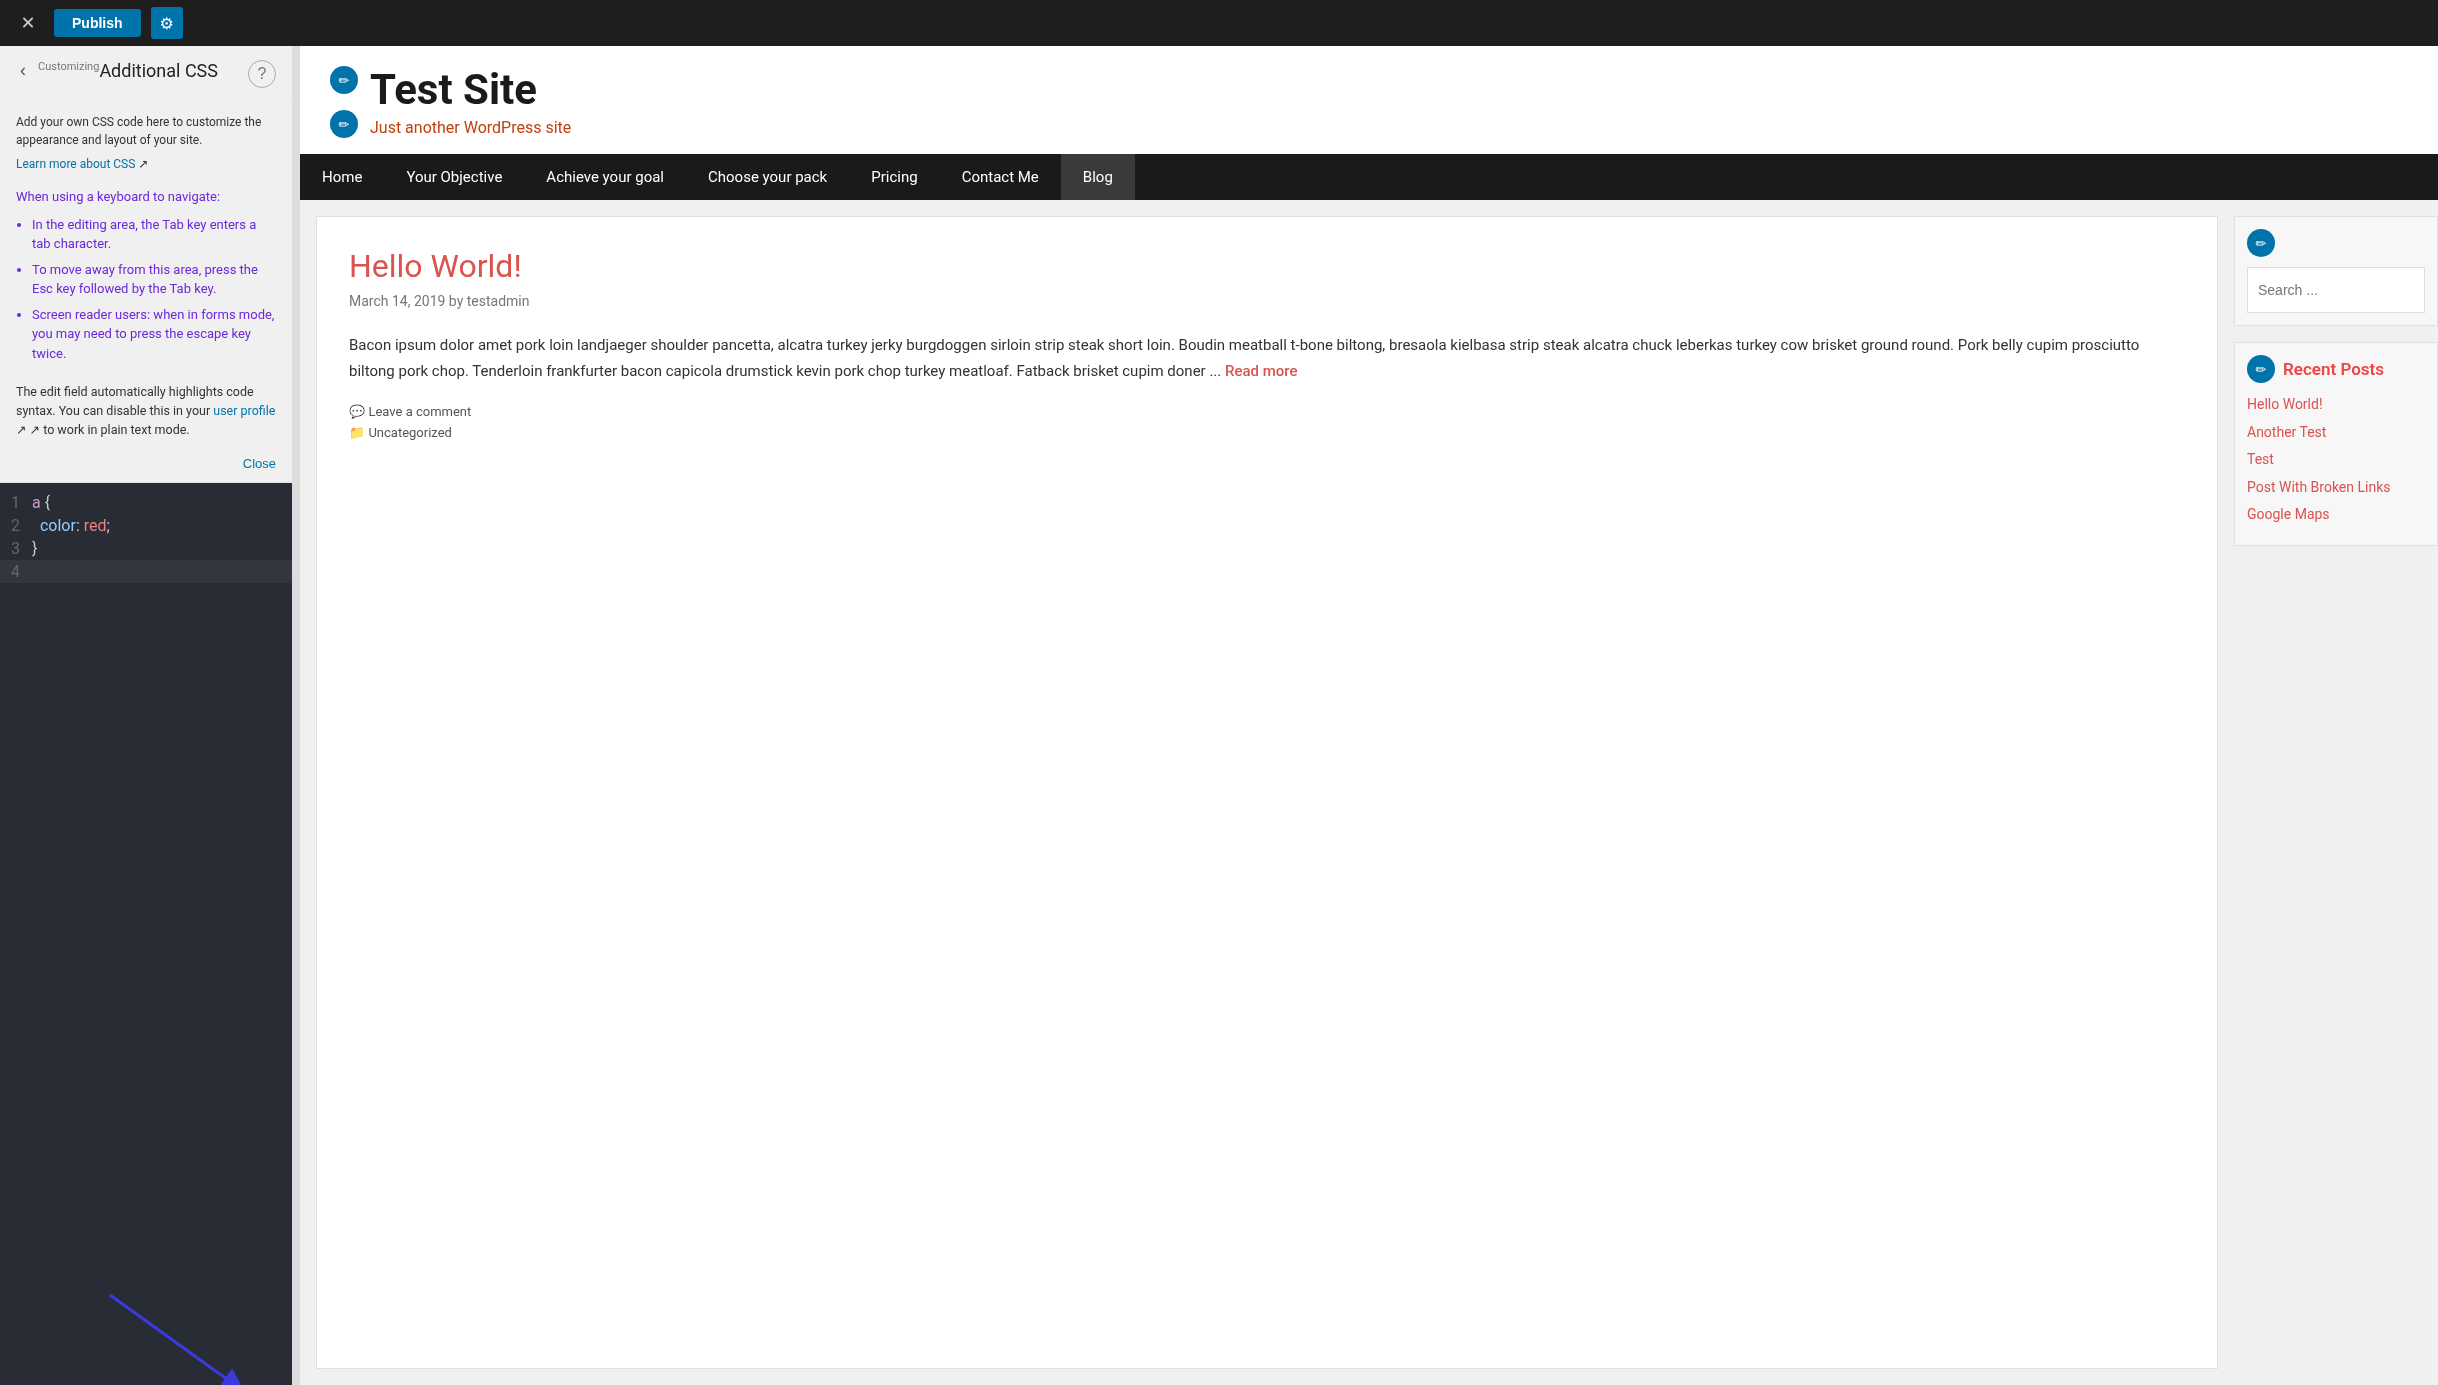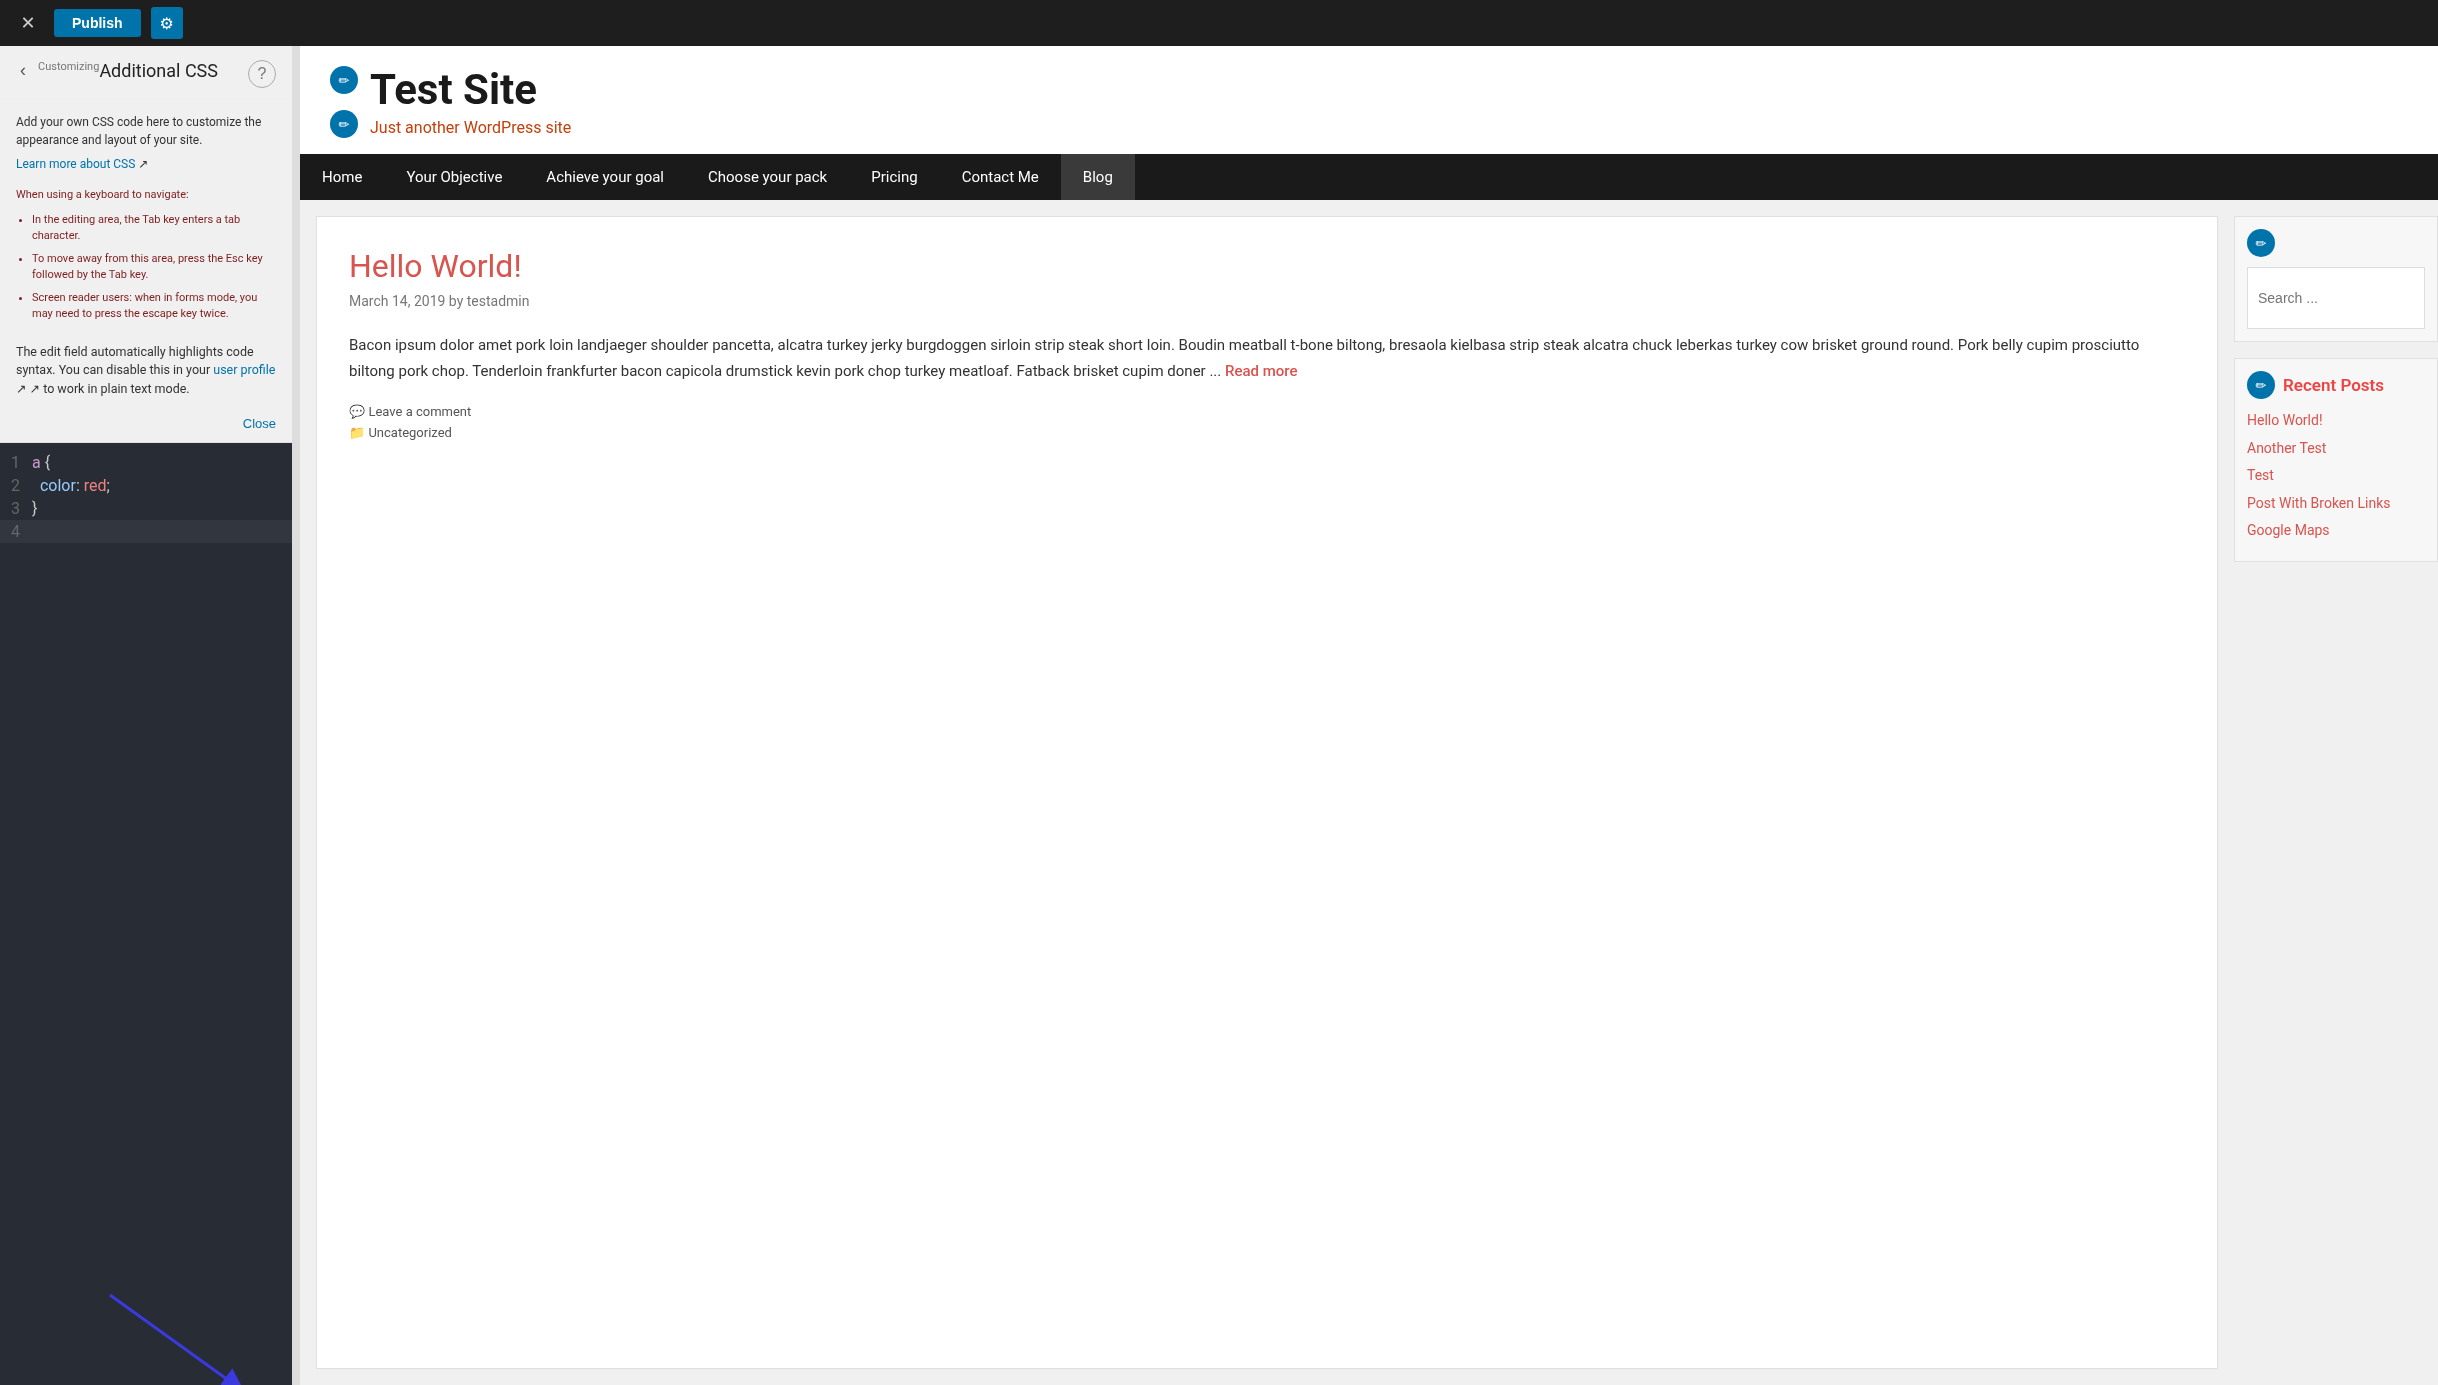--- a/index.html
+++ b/index.html
@@ -83,22 +83,22 @@
       padding: 14px 16px;
       font-size: 12px;
       color: #333;
       line-height: 1.5;
       flex-shrink: 0;
     }
     #sidebar-info a { color: #0073aa; text-decoration: none; }
 
     #keyboard-nav-section {
       padding: 0 16px 14px;
-      font-size: 11px;
-      color: #7f1d1d;
+      font-size: 13px;
+      color: #6d28d9;
       line-height: 1.5;
       flex-shrink: 0;
     }
     #keyboard-nav-title { margin-bottom: 8px; }
     #keyboard-nav-list { list-style: disc; padding-left: 16px; }
     #keyboard-nav-list li { margin-bottom: 6px; }
 
     #edit-field-note {
       padding: 0 16px 14px;
       font-size: 12.5px;
@@ -217,21 +217,21 @@
     #search-widget {
       background: #f7f7f7;
       padding: 12px;
       border: 1px solid #e0e0e0;
     }
     #search-widget-header {
       display: flex; align-items: center; gap: 8px; margin-bottom: 10px;
     }
     #search-input {
       width: 100%;
-      padding: 22px 10px;
+      padding: 14px 10px;
       border: 1px solid #ddd;
       font-size: 14px;
       color: #aaa;
     }
 
     #recent-posts-widget {
       background: #f7f7f7;
       padding: 12px;
       border: 1px solid #e0e0e0;
     }

